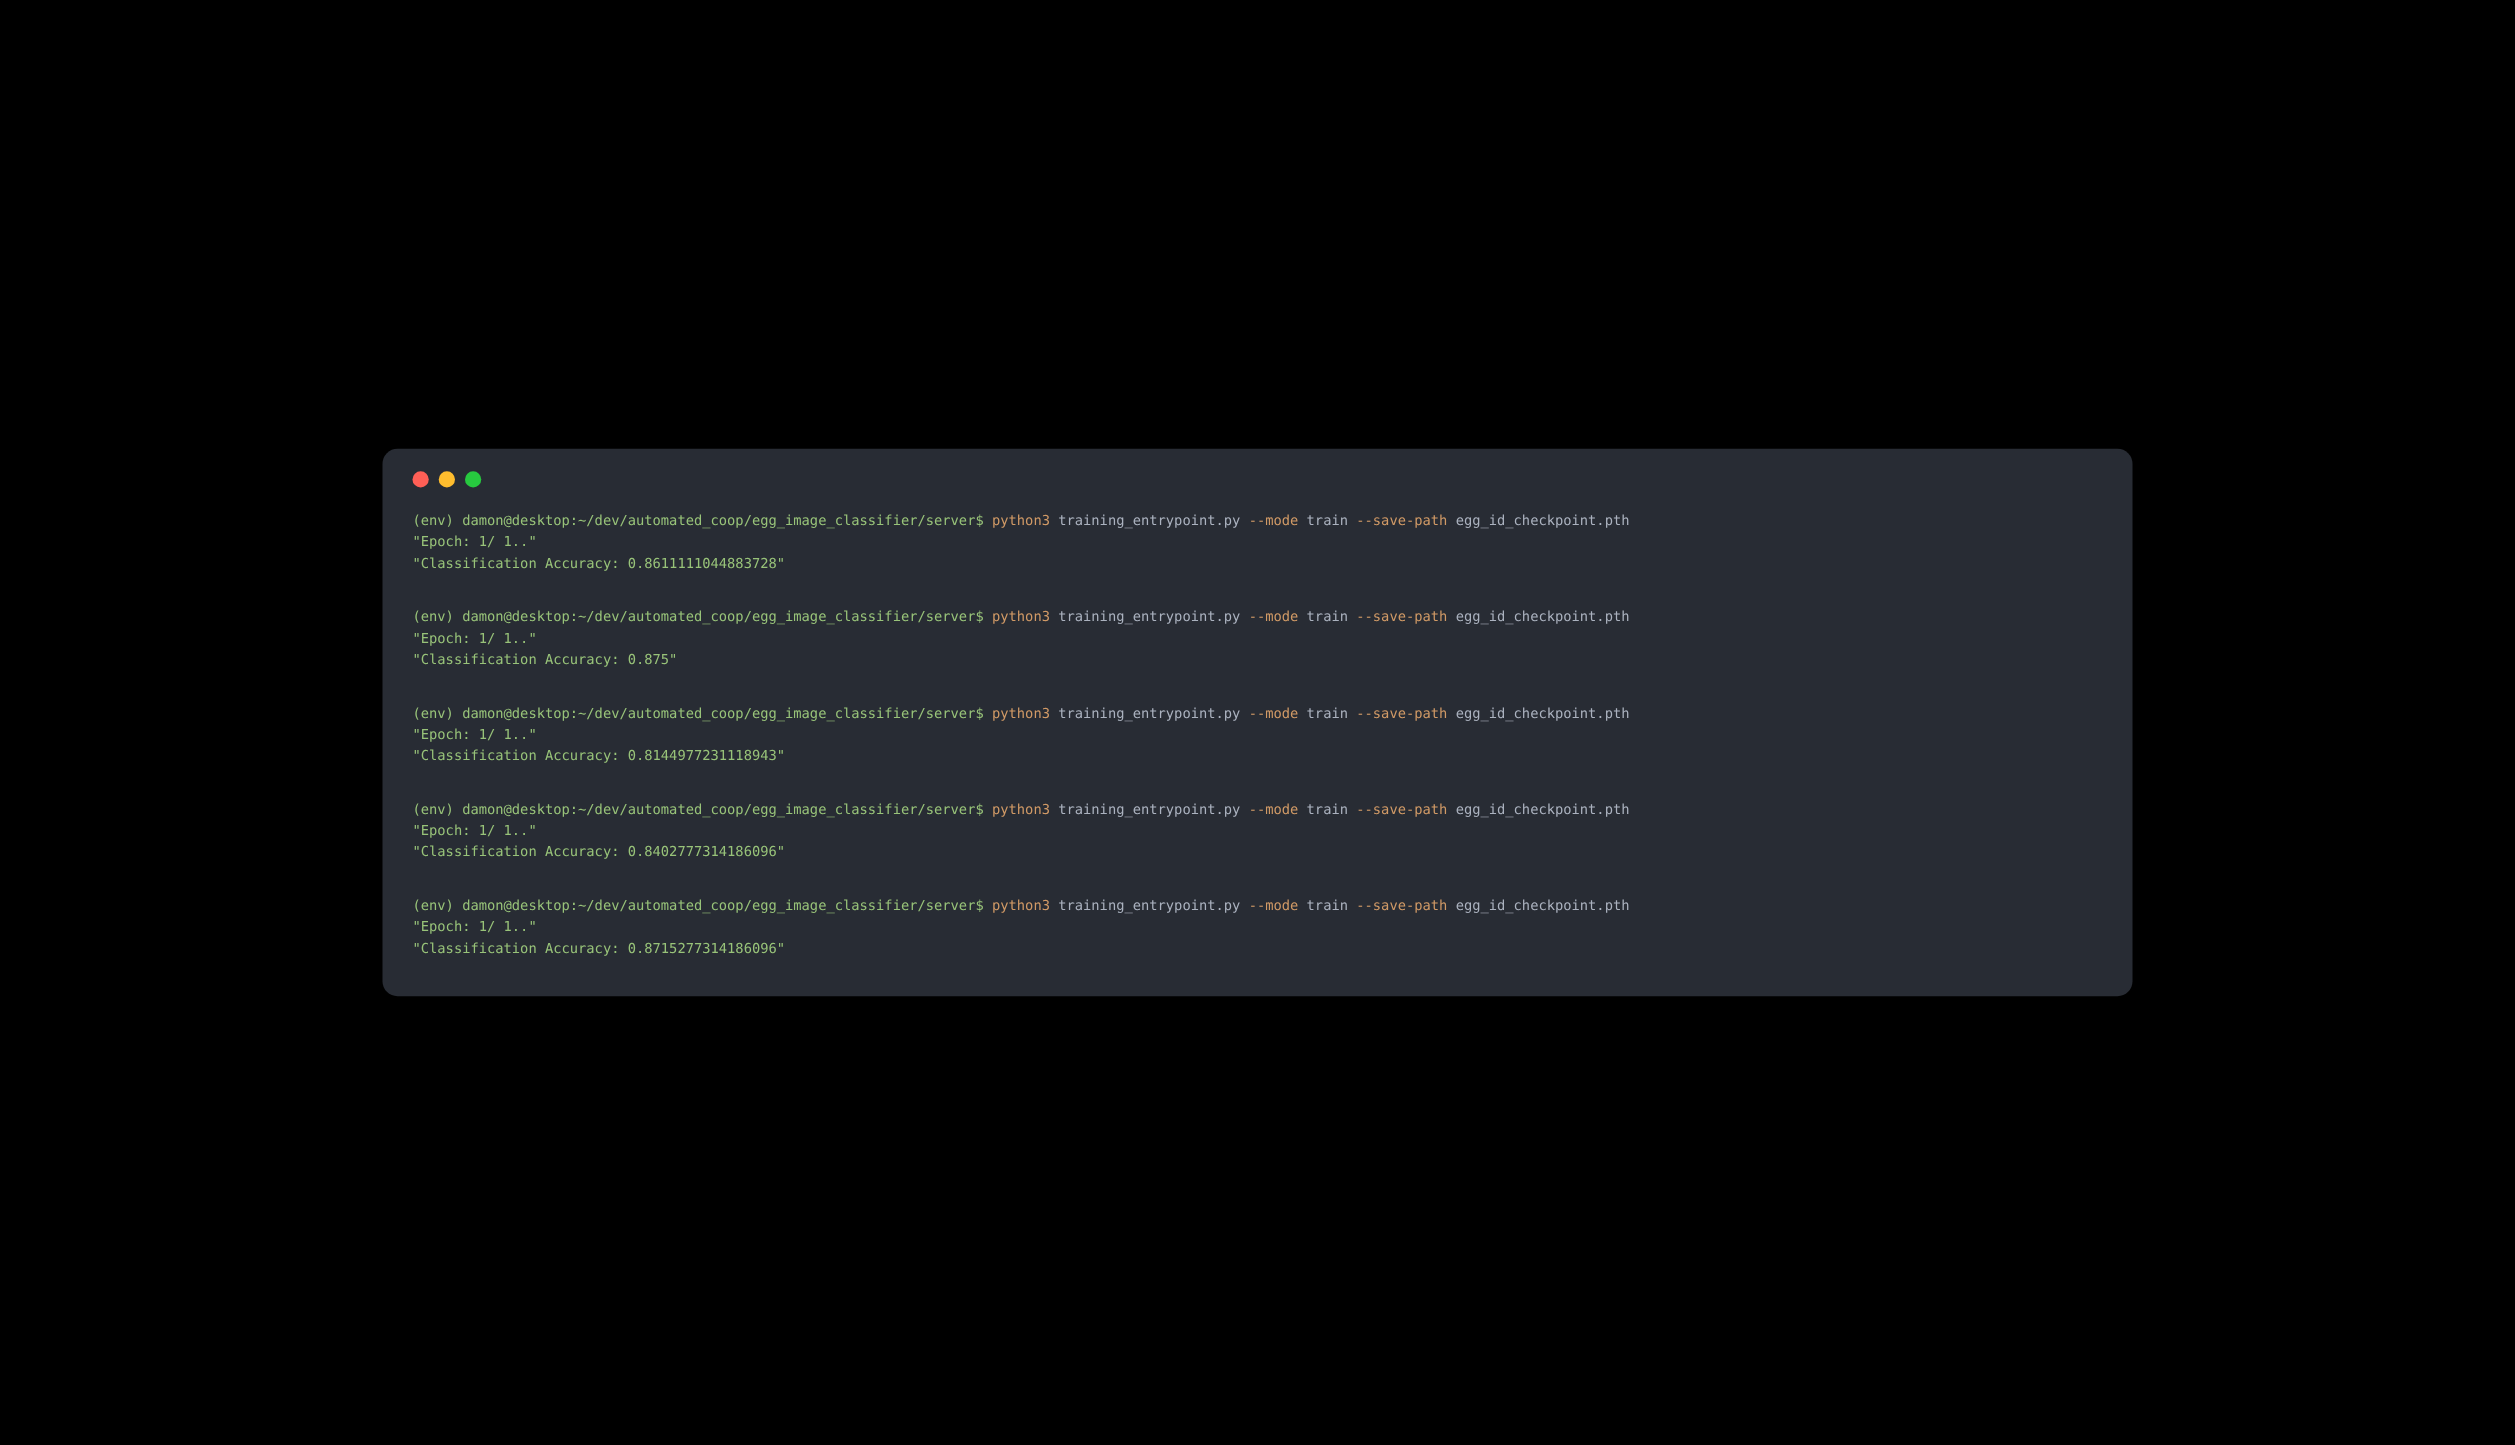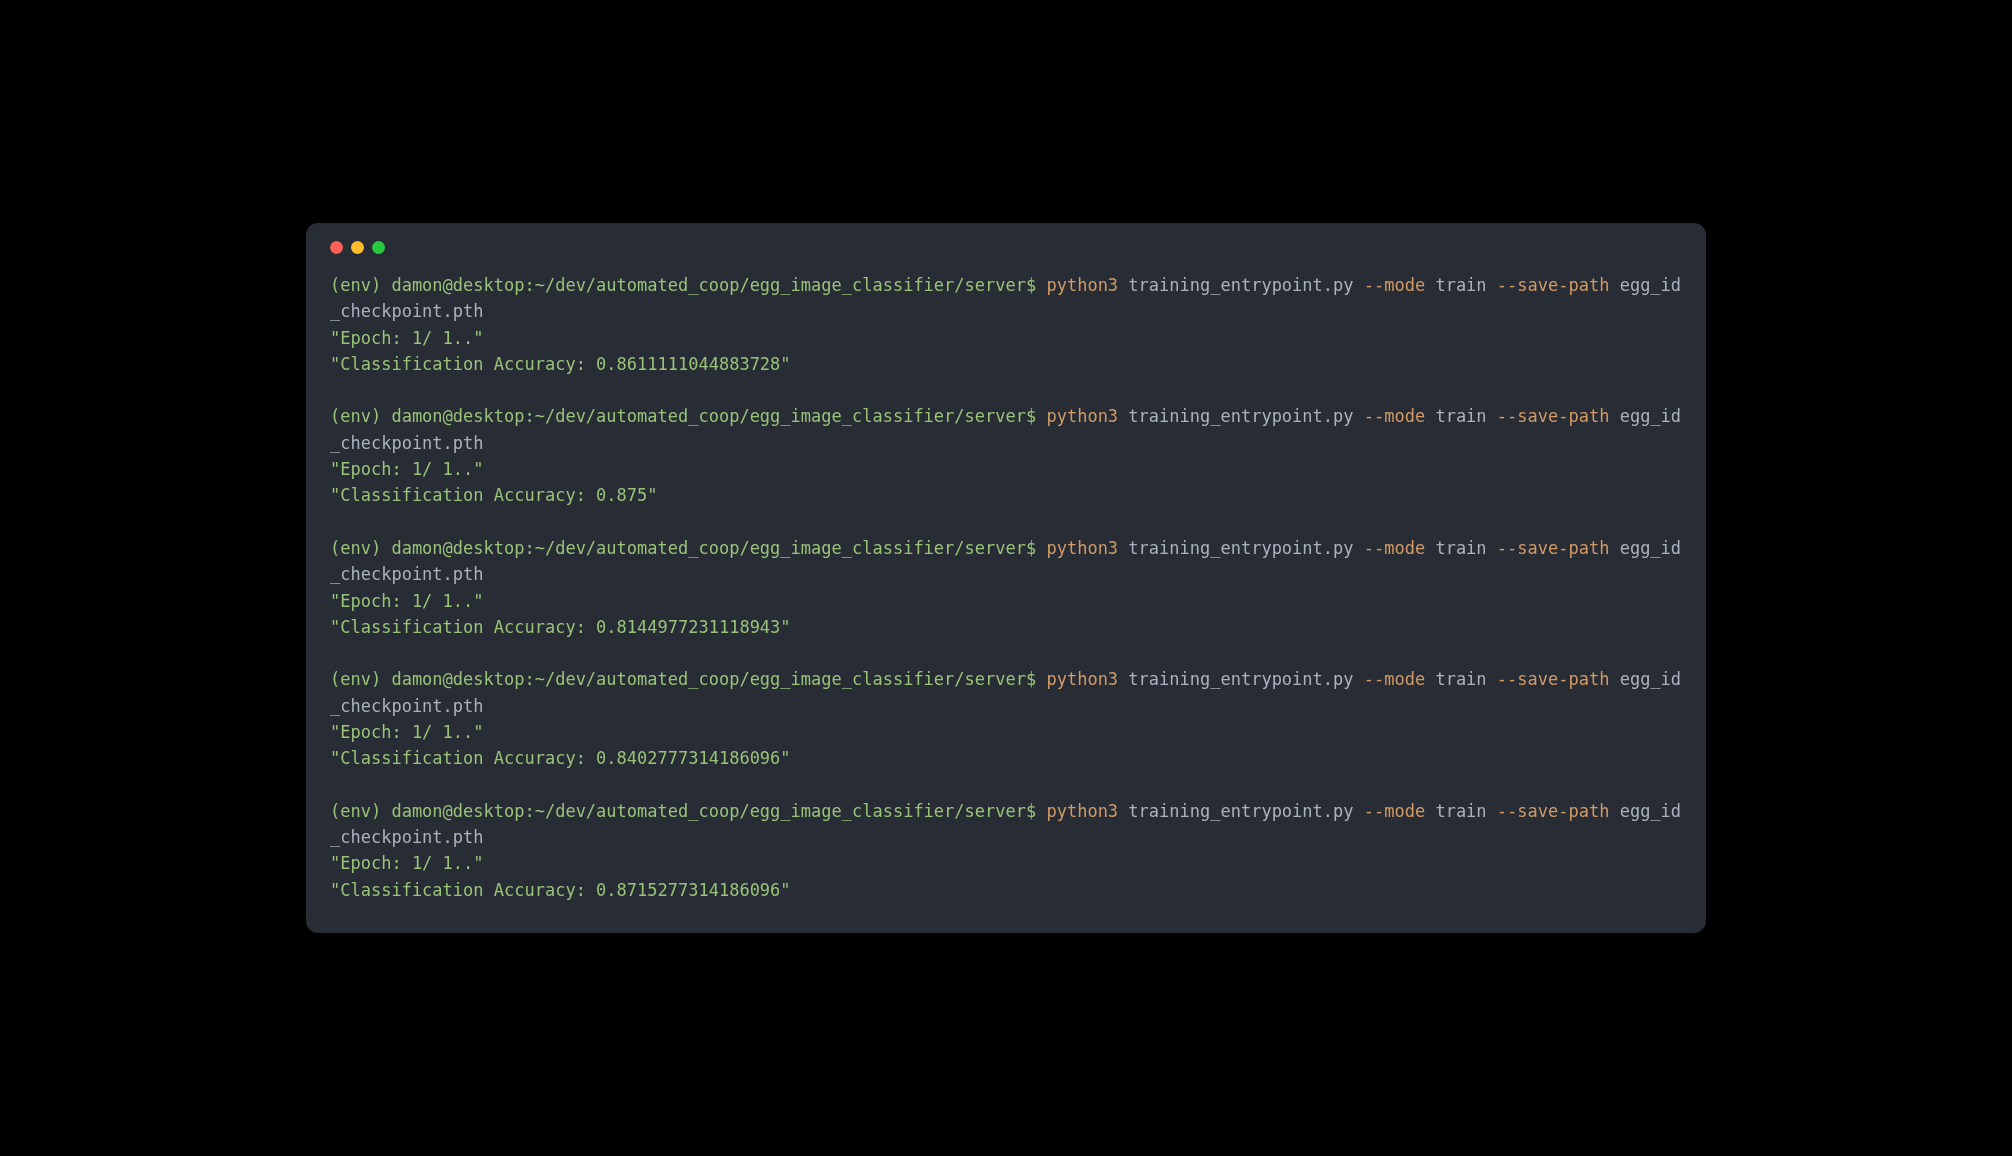--- a/index.html
+++ b/index.html
@@ -30,21 +30,21 @@
     }
     .dot {
       width: 13px;
       height: 13px;
       border-radius: 50%;
     }
     .dot.red { background: #ff5f56; }
     .dot.yellow { background: #ffbd2e; }
     .dot.green { background: #27c93f; }
     .terminal-content {
-      font-size: 17px;
+      font-size: 11px;
       line-height: 1.55;
       white-space: pre-wrap;
       word-break: break-all;
     }
     .block {
       margin-bottom: 26px;
     }
     .block:last-child {
       margin-bottom: 0;
     }

